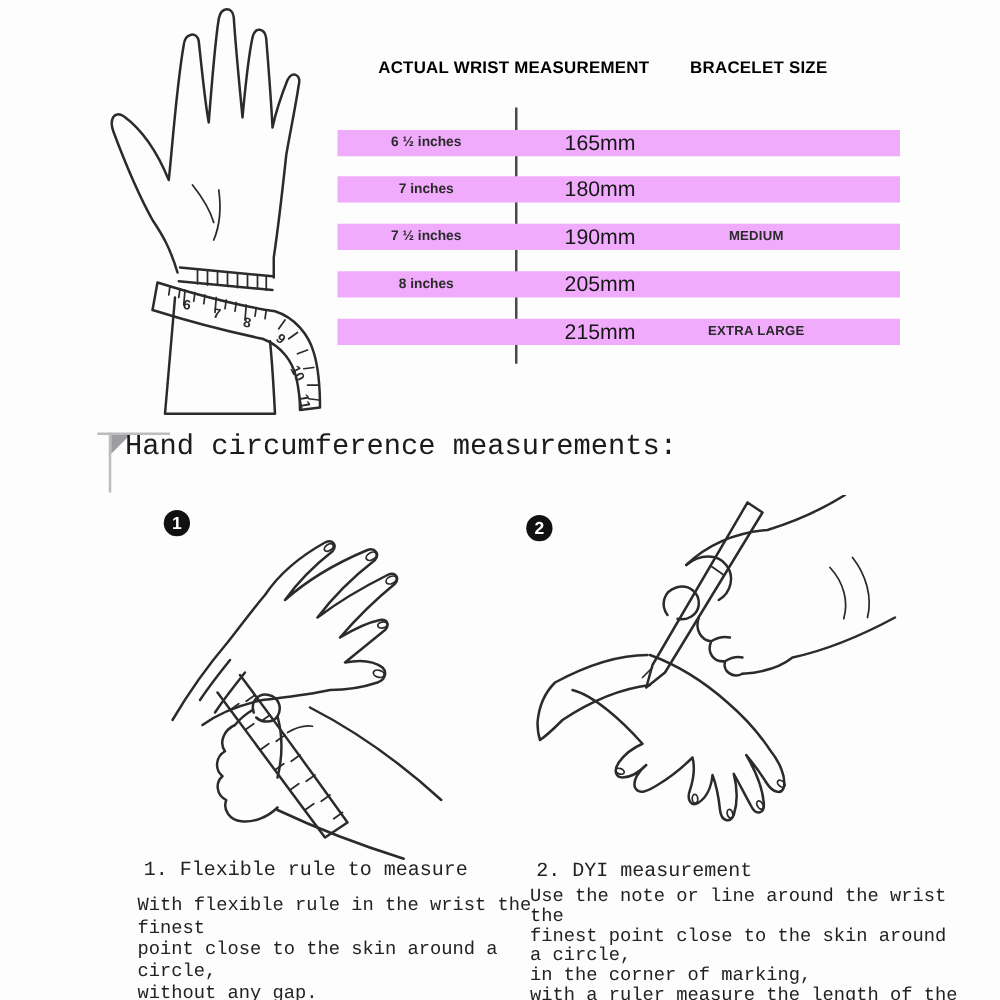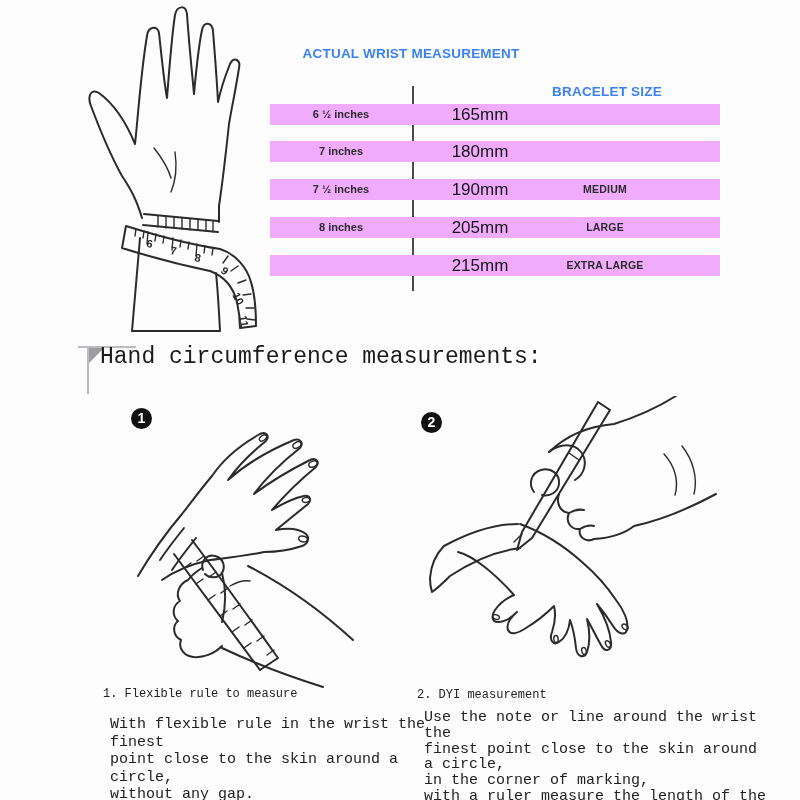--- a/index.html
+++ b/index.html
@@ -3,25 +3,25 @@
 <meta charset="utf-8">
 <style>
   html,body{margin:0;padding:0;}
   body{background:#ffffff;font-family:"Liberation Sans", sans-serif;}
   .canvas{
     position:relative;width:800px;height:800px;background:#fdfdfd;overflow:hidden;
     color:#1f1f1f;
   }
   
   .tbl-header{
-    position:absolute;top:46px;font-weight:bold;font-size:13.5px;color:#3b82f6;
+    position:absolute;top:46px;font-weight:bold;font-size:13.5px;color:#000000;
     letter-spacing:.2px;text-align:center;
   }
   .hdr-measure{left:290px;width:242px;}
-  .hdr-size{left:540px;width:134px;margin-top:38px;}
+  .hdr-size{left:540px;width:134px;}
   .col-divider{
     position:absolute;left:412px;top:86px;width:2px;height:205px;background:#4a4a4a;
   }
   .t-row{
     position:absolute;left:270px;width:450px;height:21px;background:#f0abfc;
   }
   .t-row .cell{position:absolute;top:0;height:21px;line-height:21px;text-align:center;}
   .cell-inches{left:0;width:142px;font-size:11px;font-weight:bold;color:#2a2a2a;}
   .cell-mm{left:150px;width:120px;font-size:17px;color:#161616;}
   .cell-size{left:255px;width:160px;font-size:10.5px;font-weight:bold;color:#2a2a2a;letter-spacing:.2px;}
@@ -47,21 +47,21 @@
   .ill-a{left:58px;top:0px;}
   .ill-b{left:118px;top:408px;}
   .ill-c{left:418px;top:396px;}
   svg path, svg line, svg ellipse, svg polyline{
     fill:none;stroke:#2b2b2b;stroke-width:2;stroke-linecap:round;stroke-linejoin:round;
   }
   svg .thin{stroke-width:1.4;}
   svg text{fill:#2b2b2b;stroke:none;font-family:"Liberation Sans",sans-serif;font-weight:bold;}
   
   .step-text{position:absolute;font-family:"Liberation Mono","DejaVu Sans Mono",monospace;color:#222222;}
-  .step-title{font-size:12px;white-space:nowrap;}
+  .step-title{font-size:16px;white-space:nowrap;margin-left:12px;}
   .title-1{left:103px;top:687px;}
   .title-2{left:417px;top:688px;}
   .step-body{font-size:15px;white-space:pre-line;}
   .body-1{left:110px;top:716px;line-height:17.5px;width:330px;}
   .body-2{left:424px;top:710px;line-height:15.8px;width:350px;}
 </style>
 </head>
 <body>
 
 <div class="canvas">
@@ -126,21 +126,20 @@
     <div class="cell cell-mm">180mm</div>
   </div>
   <div class="t-row row2">
     <div class="cell cell-inches">7 ½ inches</div>
     <div class="cell cell-mm">190mm</div>
     <div class="cell cell-size">MEDIUM</div>
   </div>
   <div class="t-row row3">
     <div class="cell cell-inches">8 inches</div>
     <div class="cell cell-mm">205mm</div>
-    <div class="cell cell-size">LARGE</div>
   </div>
   <div class="t-row row4">
     <div class="cell cell-mm">215mm</div>
     <div class="cell cell-size">EXTRA LARGE</div>
   </div>
 
   <div class="corner-hline"></div>
   <div class="corner-vline"></div>
   <div class="corner-tri"></div>
   <div class="section-heading">Hand circumference measurements:</div>

